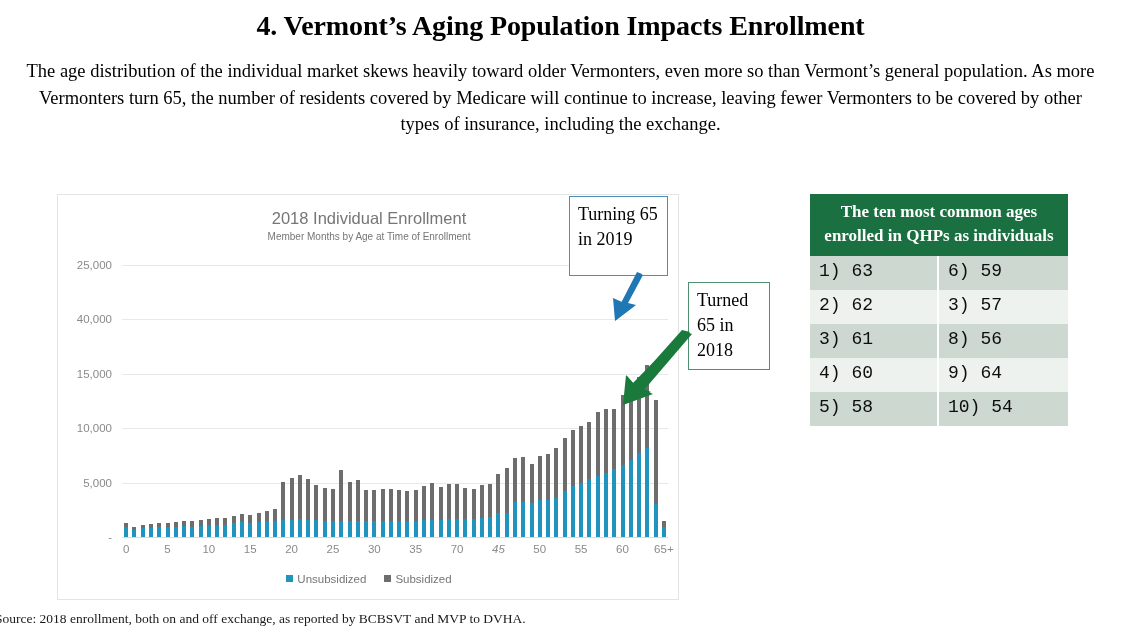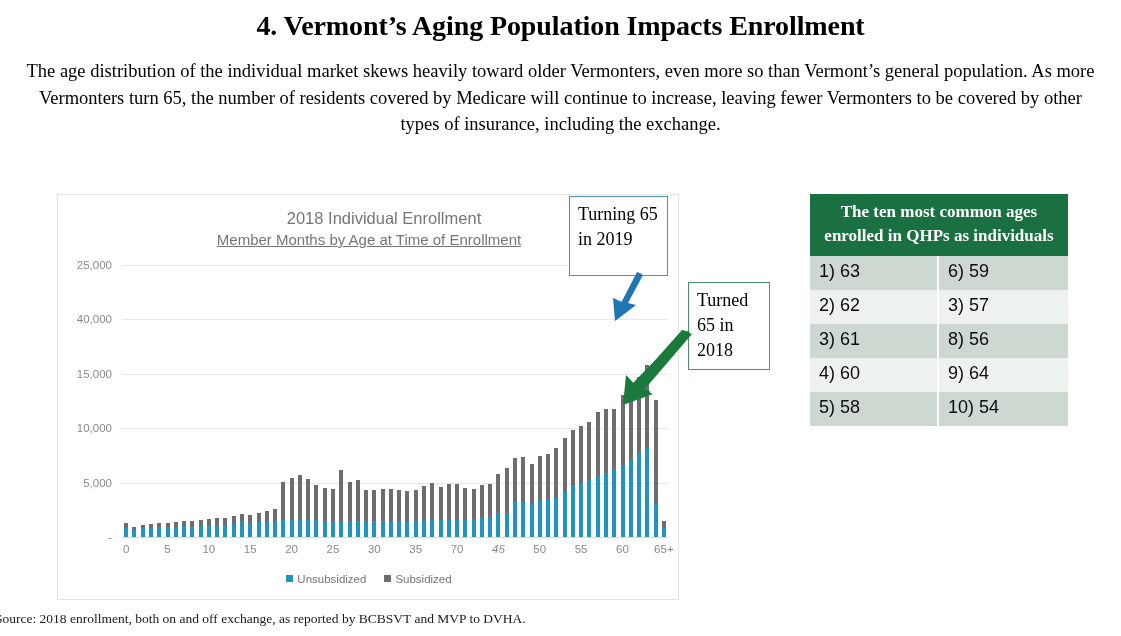--- a/index.html
+++ b/index.html
@@ -32,33 +32,32 @@
   }
 
   
   #chart-panel {
     position: absolute; left: 57px; top: 194px;
     width: 622px; height: 406px;
     background: #ffffff;
     border: 1px solid #e4e4e4;
   }
   #chart-title {
-    position: absolute; left: 15px; top: 14px; width: 622px;
+    position: absolute; left: 0; top: 14px; width: 622px;
     text-align: center;
     font-family: "Liberation Sans", sans-serif;
     font-size: 16.5px;
     color: #767676;
   }
   #chart-subtitle {
     position: absolute; left: 0; top: 36px; width: 622px;
     text-align: center;
     font-family: "Liberation Sans", sans-serif;
-    font-size: 15px;
+    font-size: 10px;
     color: #767676;
-    text-decoration: underline;
   }
 
   
   #plot-area {
     position: absolute;
     left: 64px; top: 70px;
     width: 546px; height: 272px;   
   }
   .gridline {
     position: absolute; left: 0; width: 100%;
@@ -145,21 +144,21 @@
     font-family: "Liberation Serif", serif;
     font-weight: bold;
     font-size: 17px;
     line-height: 24px;
     text-align: center;
     padding: 6px 8px 8px 8px;
   }
   .ages-row { display: flex; }
   .ages-row .cell {
     width: 50%;
-    font-family: Liberation Sans, sans-serif;
+    font-family: Liberation Mono, monospace;
     font-size: 18px;
     color: #0d0d0d;
     padding: 5px 0 6px 9px;
     border-right: 2px solid #ffffff;
     height: 34px;
   }
   .ages-row .cell:last-child { border-right: none; }
   .ages-row.odd  .cell { background: #ccd8d0; }
   .ages-row.even .cell { background: #eef2ef; }
 

